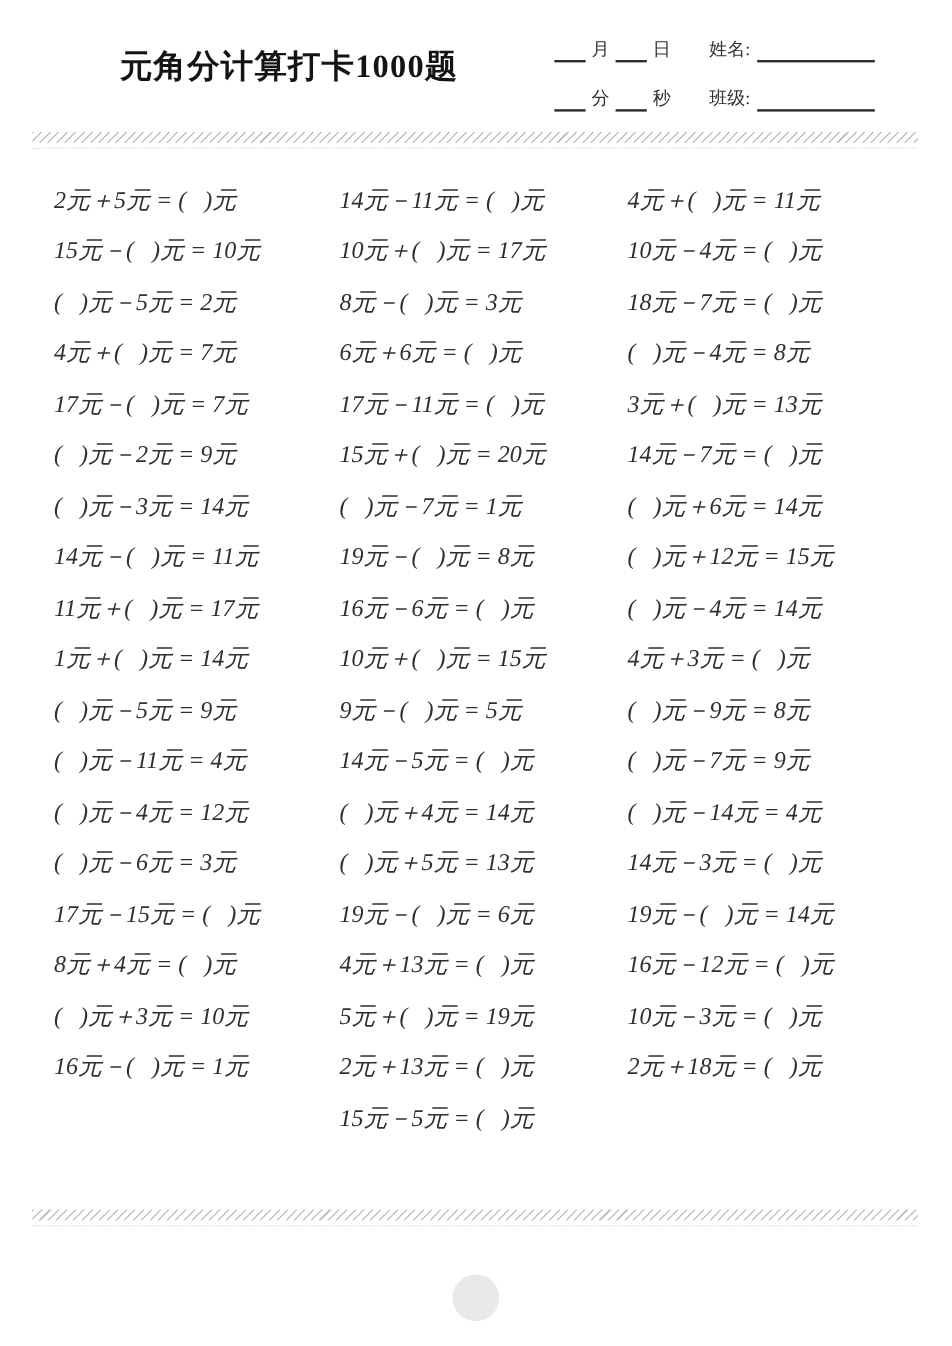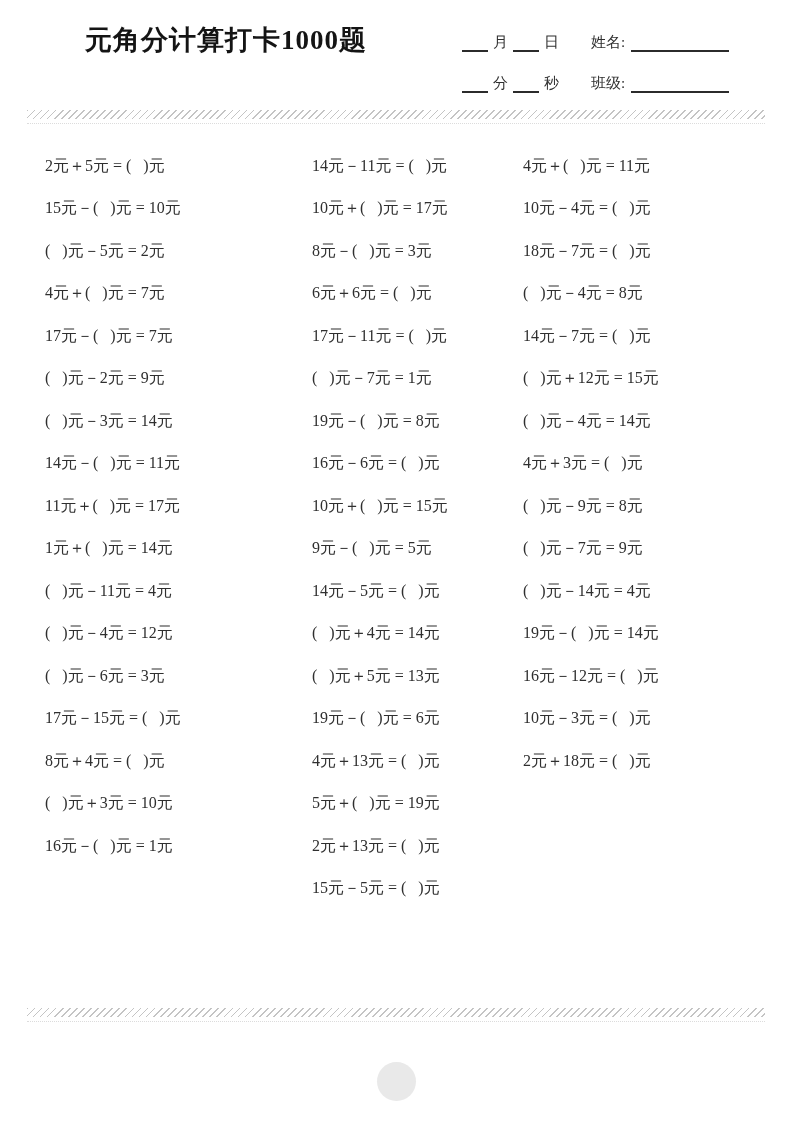--- a/index.html
+++ b/index.html
@@ -9,21 +9,21 @@
     font-family: "Liberation Serif", "DejaVu Serif", serif;
     position: relative;
     overflow: hidden;
   }
   .page { position: absolute; inset: 0; }
 
   
   .title {
     position: absolute;
     left: 85px; top: 22px;
-    margin: 0;
+    margin: 15px;
     font-size: 27px;
     font-weight: bold;
     color: var(--c-title, #141414);
     letter-spacing: 1px;
     white-space: nowrap;
   }
   .header-fields {
     position: absolute;
     left: 462px; top: 24px;
     width: 300px;
@@ -64,29 +64,30 @@
     left: 0; right: 0; bottom: -5px;
     border-bottom: 1px dotted #dcdcdc;
   }
   .divider.top { top: 110px; }
   .divider.bottom { top: 1008px; }
 
   
   .problems { position: absolute; top: 145px; left: 0; right: 0; height: 852px; }
   .col { position: absolute; top: 0; width: 236px; }
   .col.c1 { left: 45px; }
-  .col.c2 { left: 283px; margin-left: 29px; }
+  .col.c2 { left: 283px; }
   .col.c3 { left: 523px; }
   .problem-row {
     height: 42.5px;
     display: flex;
     align-items: center;
-    font-size: 16px;
+    font-size: 20px;
     color: var(--c-text, #2f2f2f);
     white-space: pre;
+    font-style: italic;
   }
 
   
   .footer-dot {
     position: absolute;
     left: 377px; top: 1062px;
     width: 39px; height: 39px;
     border-radius: 50%;
     background: var(--c-dot, #e9e9e9);
   }
@@ -126,60 +127,65 @@
         <div class="problem-row">2元＋5元 = (   )元</div>
         <div class="problem-row">15元－(   )元 = 10元</div>
         <div class="problem-row">(   )元－5元 = 2元</div>
         <div class="problem-row">4元＋(   )元 = 7元</div>
         <div class="problem-row">17元－(   )元 = 7元</div>
         <div class="problem-row">(   )元－2元 = 9元</div>
         <div class="problem-row">(   )元－3元 = 14元</div>
         <div class="problem-row">14元－(   )元 = 11元</div>
         <div class="problem-row">11元＋(   )元 = 17元</div>
         <div class="problem-row">1元＋(   )元 = 14元</div>
+        <div class="problem-row">(   )元－5元 = 9元</div>
         <div class="problem-row">(   )元－11元 = 4元</div>
         <div class="problem-row">(   )元－4元 = 12元</div>
         <div class="problem-row">(   )元－6元 = 3元</div>
         <div class="problem-row">17元－15元 = (   )元</div>
         <div class="problem-row">8元＋4元 = (   )元</div>
         <div class="problem-row">(   )元＋3元 = 10元</div>
         <div class="problem-row">16元－(   )元 = 1元</div>
       </div>
     <div class="col c2">
         <div class="problem-row">14元－11元 = (   )元</div>
         <div class="problem-row">10元＋(   )元 = 17元</div>
         <div class="problem-row">8元－(   )元 = 3元</div>
         <div class="problem-row">6元＋6元 = (   )元</div>
         <div class="problem-row">17元－11元 = (   )元</div>
+        <div class="problem-row">15元＋(   )元 = 20元</div>
         <div class="problem-row">(   )元－7元 = 1元</div>
         <div class="problem-row">19元－(   )元 = 8元</div>
         <div class="problem-row">16元－6元 = (   )元</div>
         <div class="problem-row">10元＋(   )元 = 15元</div>
         <div class="problem-row">9元－(   )元 = 5元</div>
         <div class="problem-row">14元－5元 = (   )元</div>
         <div class="problem-row">(   )元＋4元 = 14元</div>
         <div class="problem-row">(   )元＋5元 = 13元</div>
         <div class="problem-row">19元－(   )元 = 6元</div>
         <div class="problem-row">4元＋13元 = (   )元</div>
         <div class="problem-row">5元＋(   )元 = 19元</div>
         <div class="problem-row">2元＋13元 = (   )元</div>
         <div class="problem-row">15元－5元 = (   )元</div>
       </div>
     <div class="col c3">
         <div class="problem-row">4元＋(   )元 = 11元</div>
         <div class="problem-row">10元－4元 = (   )元</div>
         <div class="problem-row">18元－7元 = (   )元</div>
         <div class="problem-row">(   )元－4元 = 8元</div>
+        <div class="problem-row">3元＋(   )元 = 13元</div>
         <div class="problem-row">14元－7元 = (   )元</div>
+        <div class="problem-row">(   )元＋6元 = 14元</div>
         <div class="problem-row">(   )元＋12元 = 15元</div>
         <div class="problem-row">(   )元－4元 = 14元</div>
         <div class="problem-row">4元＋3元 = (   )元</div>
         <div class="problem-row">(   )元－9元 = 8元</div>
         <div class="problem-row">(   )元－7元 = 9元</div>
         <div class="problem-row">(   )元－14元 = 4元</div>
+        <div class="problem-row">14元－3元 = (   )元</div>
         <div class="problem-row">19元－(   )元 = 14元</div>
         <div class="problem-row">16元－12元 = (   )元</div>
         <div class="problem-row">10元－3元 = (   )元</div>
         <div class="problem-row">2元＋18元 = (   )元</div>
       </div>
   </div>
 
   <div class="divider bottom"></div>
 
   <div class="footer-dot"></div>

